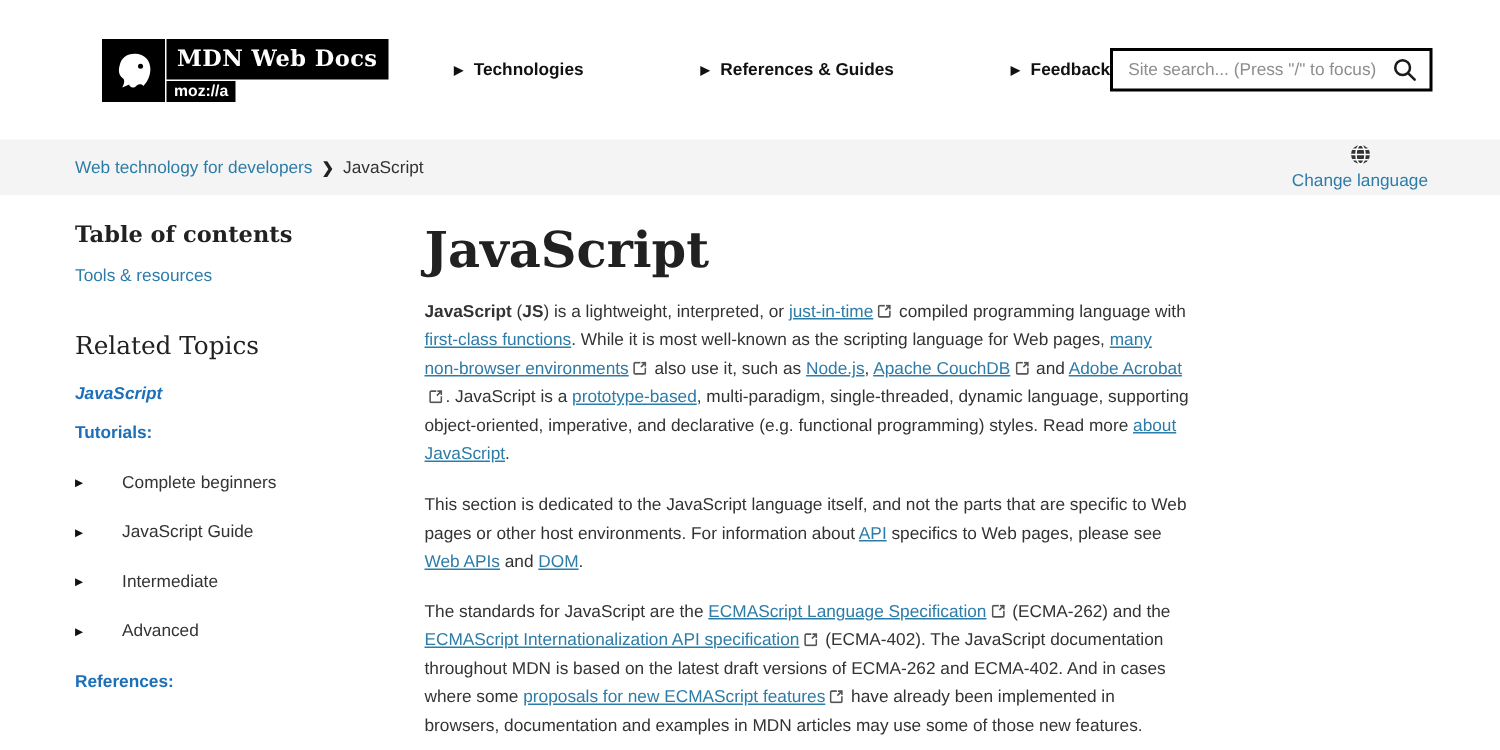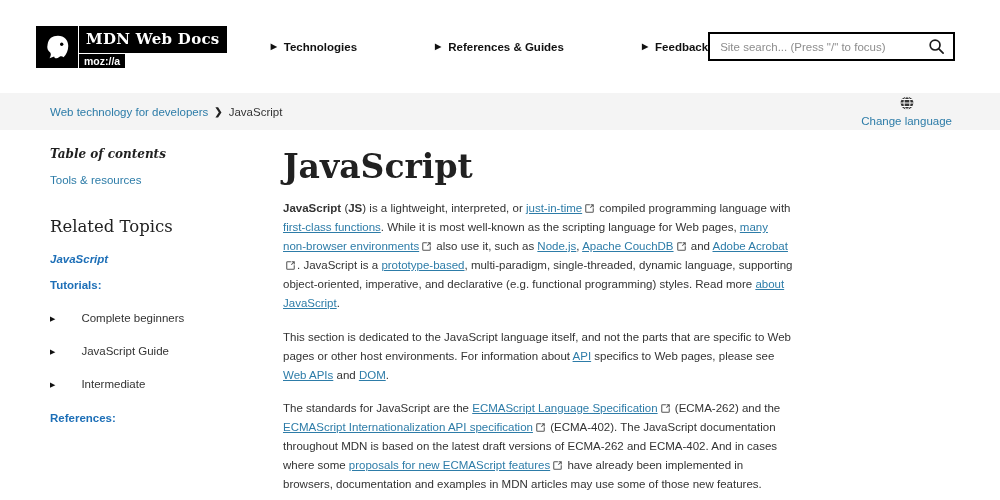--- a/index.html
+++ b/index.html
@@ -9,21 +9,21 @@
     --heading:#212121;
     --breadcrumb-bg:#f4f4f4;
     --logo-bg:#000000;
   }
   *{box-sizing:border-box;margin:0;padding:0;}
   body{margin:0;background:#fff;}
   .page{width:1000px;height:500px;overflow:hidden;background:#fff;
         font-family:"Liberation Sans",sans-serif;color:var(--text);position:relative;}
 
   
-  .site-header{height:93px;display:flex;align-items:center;padding:0 45px 0 36px;background:#fff;}
+  .site-header{height:93px;display:flex;align-items:center;padding:0 45px 0 68px;background:#fff;}
   .logo{display:flex;align-items:stretch;height:42px;cursor:pointer;}
   .dino-box{width:42px;background:var(--logo-bg);display:flex;align-items:center;justify-content:center;}
   .logo-right{display:flex;flex-direction:column;margin-left:1px;}
   .logo-title{background:var(--logo-bg);color:#fff;font-family:"DejaVu Serif",serif;
               font-weight:700;font-size:15px;letter-spacing:.3px;height:27px;
               display:flex;align-items:center;padding:0 7px;white-space:nowrap;}
   .logo-sub{background:var(--logo-bg);color:#fff;font-weight:700;font-size:10.5px;
             height:14px;line-height:14px;padding:0 5px;width:max-content;margin-top:1px;}
   nav.primary{display:flex;margin-left:44px;gap:78px;}
   .nav-item{display:flex;align-items:center;gap:7px;font-weight:700;font-size:11.5px;
@@ -42,22 +42,22 @@
   .breadcrumb{display:flex;align-items:center;gap:6px;}
   .breadcrumb a{color:var(--link);text-decoration:none;cursor:pointer;}
   .crumb-sep{font-size:10px;font-weight:700;color:#222;}
   .crumb-current{color:#333;}
   .lang{display:flex;align-items:center;gap:5px;cursor:pointer;flex-direction:column;}
   .lang a{color:var(--link);text-decoration:none;font-size:11.5px;}
 
   
   .main{display:flex;padding:17px 0 0 50px;}
   .sidebar{width:233px;flex:none;}
-  .toc-title{font-family:"DejaVu Serif",serif;font-weight:700;font-size:12px;color:var(--heading);
-             margin:0 0 13px;font-style:italic;}
+  .toc-title{font-family:"DejaVu Serif",serif;font-weight:700;font-size:15px;color:var(--heading);
+             margin:0 0 13px;}
   .toc-link{display:block;font-size:11.5px;color:var(--link);text-decoration:none;
             margin-bottom:7.5px;cursor:pointer;}
   .related-title{font-family:"DejaVu Serif",serif;font-weight:400;font-size:16.5px;
                  color:var(--heading);margin:31px 0 17px;}
   .topic-link{display:block;font-size:11.5px;font-weight:700;font-style:italic;
               color:var(--sidebar-label);text-decoration:none;margin-bottom:14px;cursor:pointer;}
   .group-label{font-size:11.5px;font-weight:700;color:var(--sidebar-label);cursor:pointer;}
   .side-item{display:flex;align-items:center;gap:26px;font-size:11.5px;color:#333;
              margin-top:21px;cursor:pointer;}
   .side-item .tri{font-size:7px;}
@@ -152,20 +152,24 @@
         <span>Complete beginners</span>
       </div>
       <div class="side-item">
         <span class="tri">▶</span>
         <span>JavaScript Guide</span>
       </div>
       <div class="side-item">
         <span class="tri">▶</span>
         <span>Intermediate</span>
       </div>
+      <div class="side-item">
+        <span class="tri">▶</span>
+        <span>Advanced</span>
+      </div>
       <div class="group-label group-gap">References:</div>
     </aside>
 
     <article class="article">
       <h1>JavaScript</h1>
       <p><strong>JavaScript</strong><span> (</span><strong>JS</strong><span>) is a lightweight, interpreted, or </span><a class="inline-link">just-in-time</a><svg class="ext-icon" width="9" height="9" viewBox="0 0 12 12" aria-hidden="true">
             <path d="M6.5 1H2a1 1 0 0 0-1 1v8a1 1 0 0 0 1 1h8a1 1 0 0 0 1-1V5.5" fill="none" stroke="#555" stroke-width="1.4"></path>
             <path d="M7 5 11 1M7.5 1H11v3.5" fill="none" stroke="#555" stroke-width="1.4"></path>
           </svg><span> compiled programming language with </span><a class="inline-link">first-class functions</a><span>. While it is most well-known as the scripting language for Web pages, </span><a class="inline-link">many non-browser environments</a><svg class="ext-icon" width="9" height="9" viewBox="0 0 12 12" aria-hidden="true">
             <path d="M6.5 1H2a1 1 0 0 0-1 1v8a1 1 0 0 0 1 1h8a1 1 0 0 0 1-1V5.5" fill="none" stroke="#555" stroke-width="1.4"></path>

